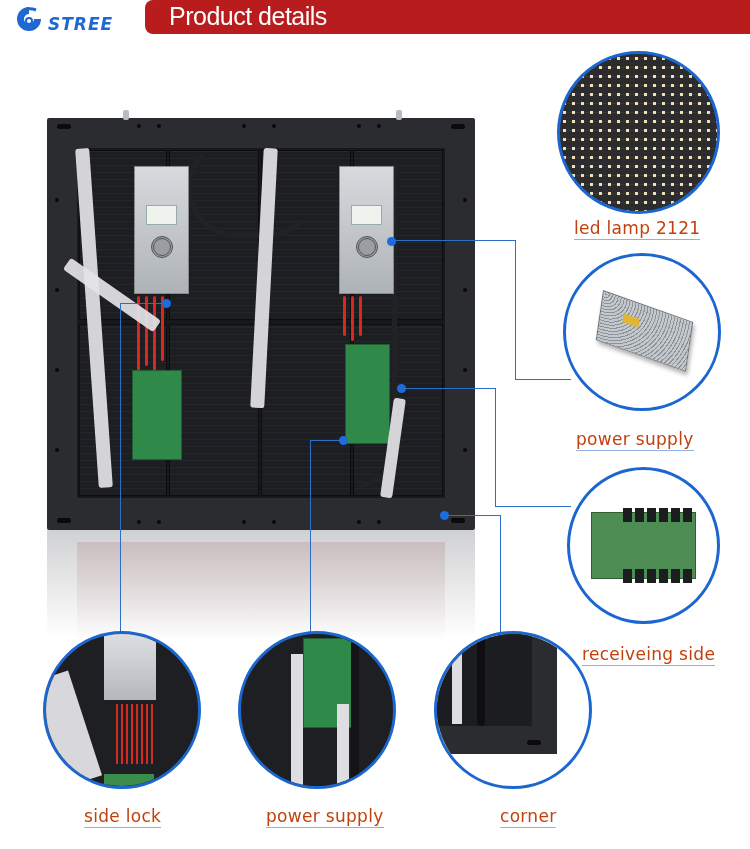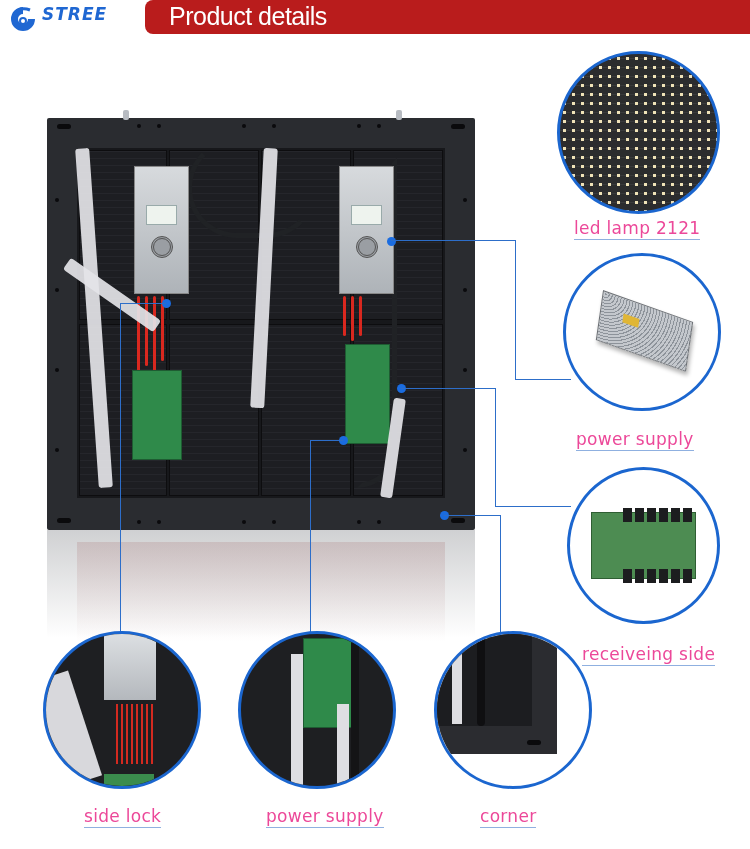--- a/index.html
+++ b/index.html
@@ -1,20 +1,20 @@
 <!DOCTYPE html>
 <html><head>
   <meta charset="utf-8">
   <style>
     * { margin: 0; padding: 0; box-sizing: border-box; }
     html, body { width: 750px; height: 849px; background: #ffffff; overflow: hidden; }
     body { position: relative; font-family: "DejaVu Sans", sans-serif; }
 
     
-    .logo { position: absolute; left: 8px; top: 4px; width: 128px; height: 30px; display: flex; align-items: flex-start; }
+    .logo { position: absolute; left: 14px; top: 4px; width: 128px; height: 30px; display: flex; align-items: flex-end; }
     .logo-mark { width: 30px; height: 30px; position: relative; }
     .logo-text { margin-left: 4px; font-family: "DejaVu Sans", sans-serif; font-weight: bold; font-style: italic; font-size: 17px; color: #1f67d2; letter-spacing: 1px; }
     .banner { position: absolute; left: 145px; top: 0; width: 689px; height: 34px; background: #b91c1c; border-radius: 8px; }
     .banner-title { position: absolute; left: 24px; top: 2px; color: #ffffff; font-family: "Liberation Sans", sans-serif; font-size: 25px; letter-spacing: -0.5px; }
 
     
     .cabinet { position: absolute; left: 47px; top: 118px; width: 428px; height: 412px; background: #2a2c30; border-radius: 2px; }
     .cab-ear { position: absolute; top: -8px; width: 6px; height: 10px; background: #b8bcc2; border-radius: 2px; }
     .cab-inner { position: absolute; left: 30px; top: 30px; width: 368px; height: 350px; background: #17181b; }
     .module { position: absolute; background: repeating-linear-gradient(0deg, #1d1e22 0 6px, #25262b 6px 7px), #1d1e22; border: 1px solid #0d0d0f; }
@@ -43,21 +43,21 @@
         repeating-linear-gradient(0deg, #2c2c2e 0 8px, #3a3a3c 8px 9px),
         #2e2e30; }
     .c-psu-img { position: absolute; left: 22%; top: 32%; width: 60%; height: 34%; background: repeating-radial-gradient(circle at 2px 2px, #8d939a 0 1px, #c4c8cd 1px 3px); transform: skewY(12deg) rotate(8deg); border: 1px solid #6d7176; box-shadow: 2px 3px 4px rgba(0,0,0,0.3); }
     .c-psu-img::after { content: ""; position: absolute; left: 25%; top: 30%; width: 18%; height: 18%; background: #e0b636; }
     .c-card-img { position: absolute; left: 14%; top: 28%; width: 72%; height: 44%; background: #4d8c52; border: 1px solid #2f5e33; }
     .c-card-img::before, .c-card-img::after { content: ""; position: absolute; left: 30%; width: 68%; height: 22%; background: repeating-linear-gradient(90deg, #1c1d1f 0 9px, transparent 9px 12px); }
     .c-card-img::before { top: -8%; }
     .c-card-img::after { bottom: -8%; }
     .c-dark { background: #1e1f22; }
 
-    .label { position: absolute; color: #ec4899; font-family: "DejaVu Sans", sans-serif; font-size: 17px; font-weight: normal; letter-spacing: 0.3px; border-bottom: 1px solid #8fb0e0; padding-bottom: 1px; white-space: nowrap; line-height: 20px; }
+    .label { position: absolute; color: #c2410c; font-family: "DejaVu Sans", sans-serif; font-size: 17px; font-weight: normal; letter-spacing: 0.3px; border-bottom: 1px solid #8fb0e0; padding-bottom: 1px; white-space: nowrap; line-height: 20px; }
   </style>
 </head>
 <body>
 
 <div class="logo">
   <div class="logo-mark">
     <svg width="30" height="30" viewBox="0 0 30 30">
       <path d="M15 3 A12 12 0 1 0 27 15 L20 15 A5 5 0 1 1 15 10 Z" fill="#1f67d2"></path>
       <path d="M6 10 Q12 2 22 6" stroke="#1f67d2" stroke-width="3" fill="none"></path>
       <circle cx="15" cy="17" r="3" fill="#ffffff" stroke="#1f67d2" stroke-width="2"></circle>
@@ -195,13 +195,13 @@
 </div>
 <span class="label" style="left:266px;top:806px;">power supply</span>
 
 <div class="circle" style="left:434px;top:631px;width:158px;height:158px;">
   <div style="position:absolute;left:0;top:0;width:120px;height:120px;background:#2b2c30;"></div>
   <div style="position:absolute;left:0;top:0;width:95px;height:92px;background:#1c1d20;"></div>
   <div style="position:absolute;left:40px;top:0;width:8px;height:92px;background:#0f0f11;border-radius:4px;"></div>
   <div style="position:absolute;left:15px;top:20px;width:10px;height:70px;background:#dedee2;"></div>
   <div style="position:absolute;left:90px;top:106px;width:14px;height:5px;border-radius:3px;background:#0a0a0c;"></div>
 </div>
-<span class="label" style="left:480px;top:806px;">corner</span>
+<span class="label" style="left:500px;top:806px;">corner</span>
 
 </body></html>

